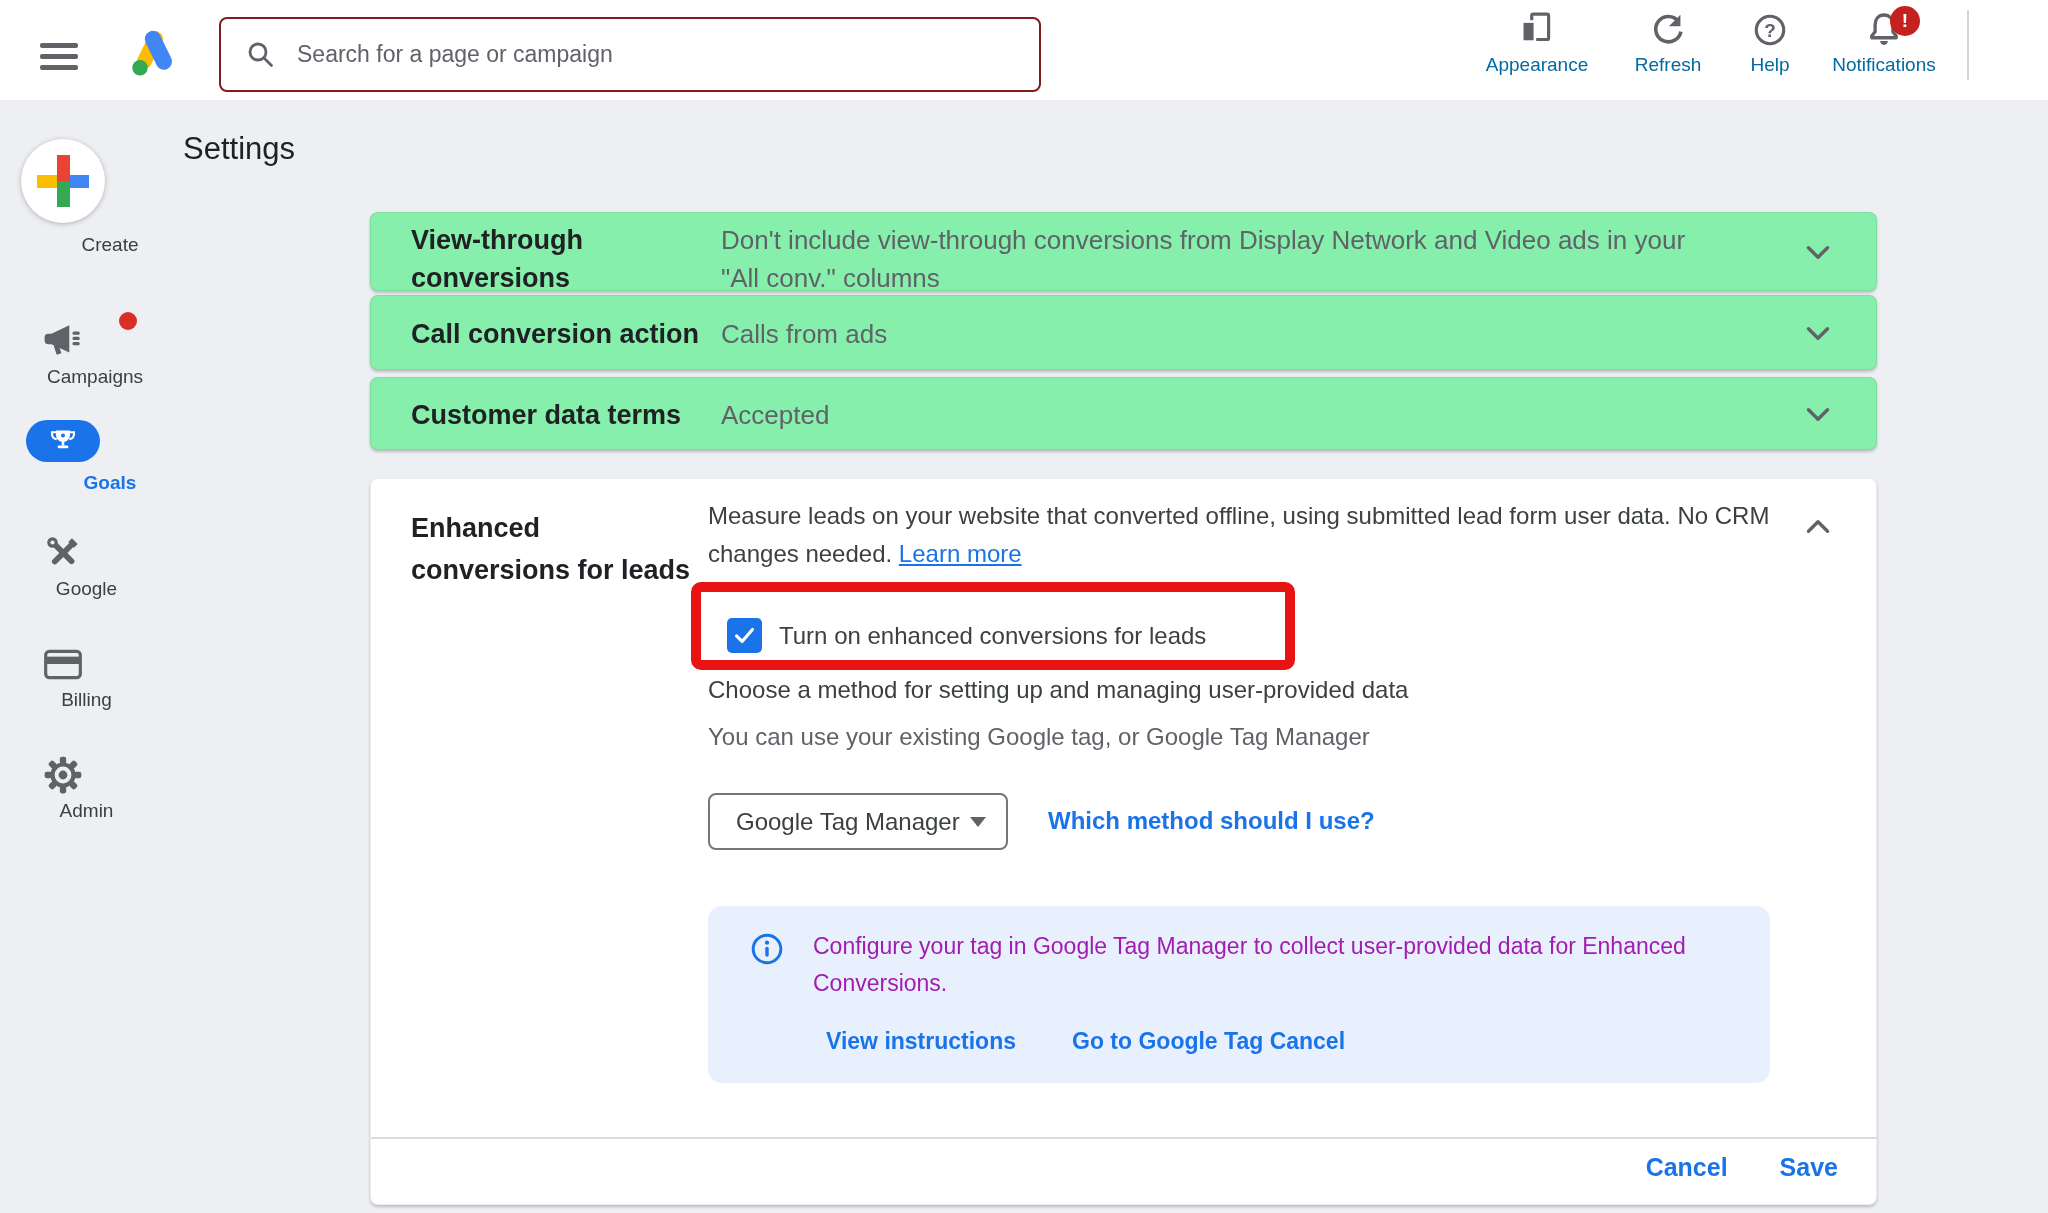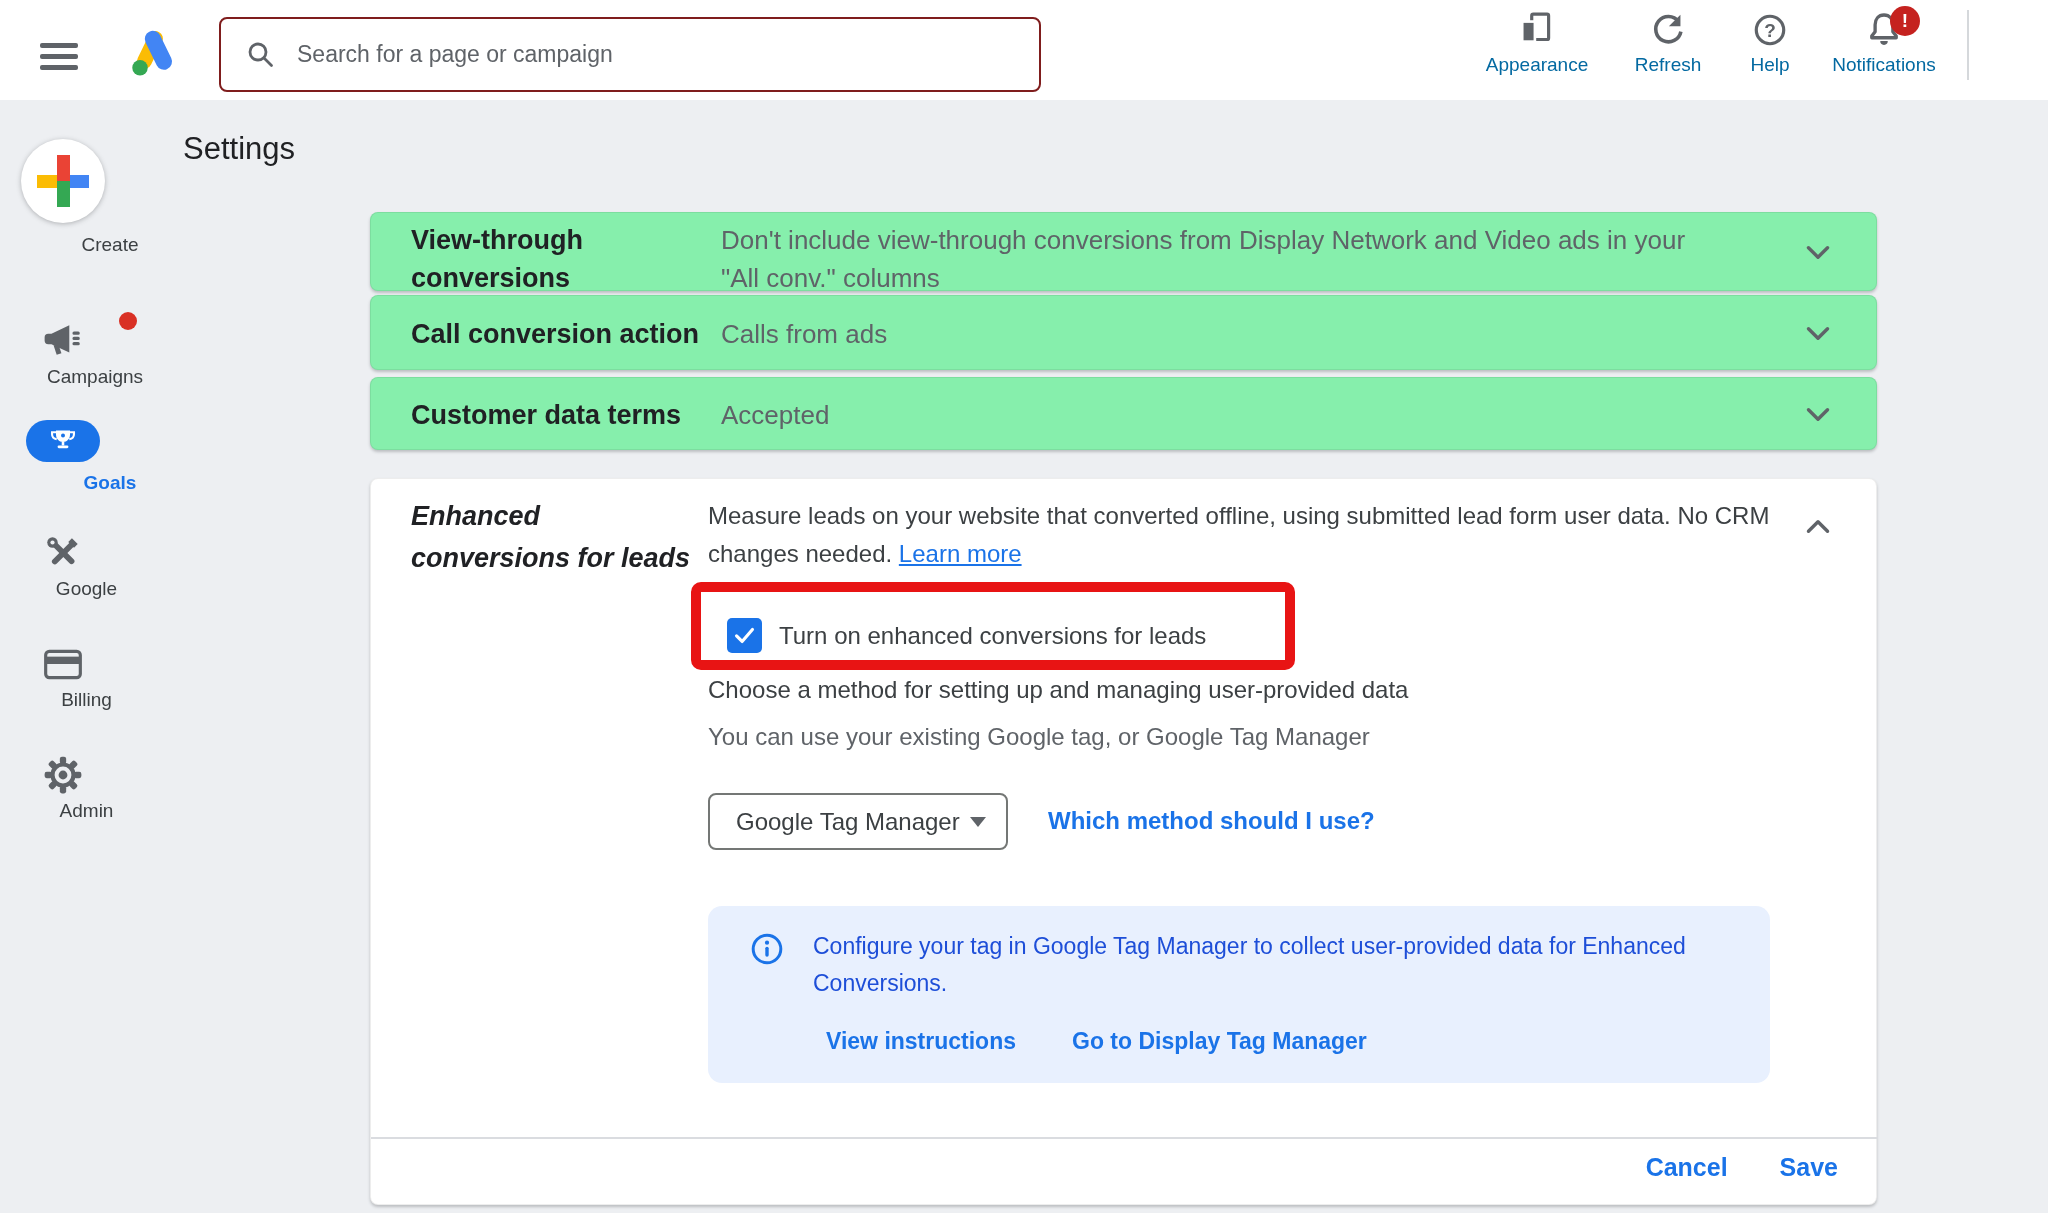--- a/index.html
+++ b/index.html
@@ -64,21 +64,21 @@
   .method-subtitle{position:absolute;left:337px;top:244px;font-size:24px;color:#5f6368;}
   .dropdown{position:absolute;left:337px;top:314px;width:300px;height:57px;border:2px solid #747775;
     border-radius:8px;box-sizing:border-box;background:#fff;display:flex;align-items:center;
     padding:0 20px 0 26px;cursor:pointer;}
   .dropdown .dval{font-size:24px;color:#3c4043;flex:1;}
   .caret{width:0;height:0;border-left:8px solid transparent;border-right:8px solid transparent;
     border-top:10px solid #5f6368;}
   .which-link{position:absolute;left:677px;top:328px;font-size:24px;font-weight:bold;color:#1a73e8;cursor:pointer;}
   .infobox{position:absolute;left:337px;top:427px;width:1062px;height:177px;background:#e8f0fe;border-radius:14px;}
   .infobox .iicon{position:absolute;left:42px;top:26px;}
-  .info-text{position:absolute;left:105px;top:22px;font-size:23px;color:#1d4ed8;line-height:37px;}
+  .info-text{position:absolute;left:105px;top:22px;font-size:23px;color:#a21caf;line-height:37px;}
   .info-links{position:absolute;left:118px;top:122px;display:flex;gap:56px;}
   .ilink{font-size:23px;font-weight:bold;color:#1a73e8;cursor:pointer;}
   .panel-divider{position:absolute;left:0;top:658px;width:1507px;height:2px;background:#dadce0;}
   .panel-footer{position:absolute;top:674px;right:38px;display:flex;gap:52px;}
   .footer-btn{font-size:25px;font-weight:bold;color:#1a73e8;cursor:pointer;}
 </style>
 </head>
 <body>
 
 <div class="topbar">
@@ -251,21 +251,21 @@
 <div class="card" style="top:377px;height:73px;">
   <div class="row-label" style="top:18px;">Customer data terms</div>
   <div class="row-value" style="top:18px;">Accepted</div>
   <svg class="chev" style="top:19px;" viewBox="0 0 34 34">
     <path d="M8 12l9 9 9-9" fill="none" stroke="#5f6368" stroke-width="3.2" stroke-linecap="round" stroke-linejoin="round"></path>
   </svg>
 </div>
 
 <div class="card expanded" style="top:478px;height:727px;">
 
-  <div class="row-label" style="top:16px;line-height:42px;font-style:italic;">
+  <div class="row-label" style="top:28px;line-height:42px;">
     <div>Enhanced</div>
     <div>conversions for leads</div>
   </div>
 
   <div class="panel-desc">
     <div>Measure leads on your website that converted offline, using submitted lead form user data. No CRM</div>
     <div><span>changes needed.</span>
       <span class="learn-link">Learn more</span>
     </div>
   </div>
@@ -298,21 +298,21 @@
       <circle cx="16" cy="16" r="13" fill="none" stroke="#1a73e8" stroke-width="2.8"></circle>
       <circle cx="16" cy="10" r="2" fill="#1a73e8"></circle>
       <rect x="14.4" y="13.8" width="3.2" height="9.5" rx="1.6" fill="#1a73e8"></rect>
     </svg>
     <div class="info-text">
       <div>Configure your tag in Google Tag Manager to collect user-provided data for Enhanced</div>
       <div>Conversions.</div>
     </div>
     <div class="info-links">
       <span class="ilink">View instructions</span>
-      <span class="ilink">Go to Display Tag Manager</span>
+      <span class="ilink">Go to Google Tag Cancel</span>
     </div>
   </div>
 
   <div class="panel-divider"></div>
   <div class="panel-footer">
     <span class="footer-btn">Cancel</span>
     <span class="footer-btn">Save</span>
   </div>
 </div>
 

